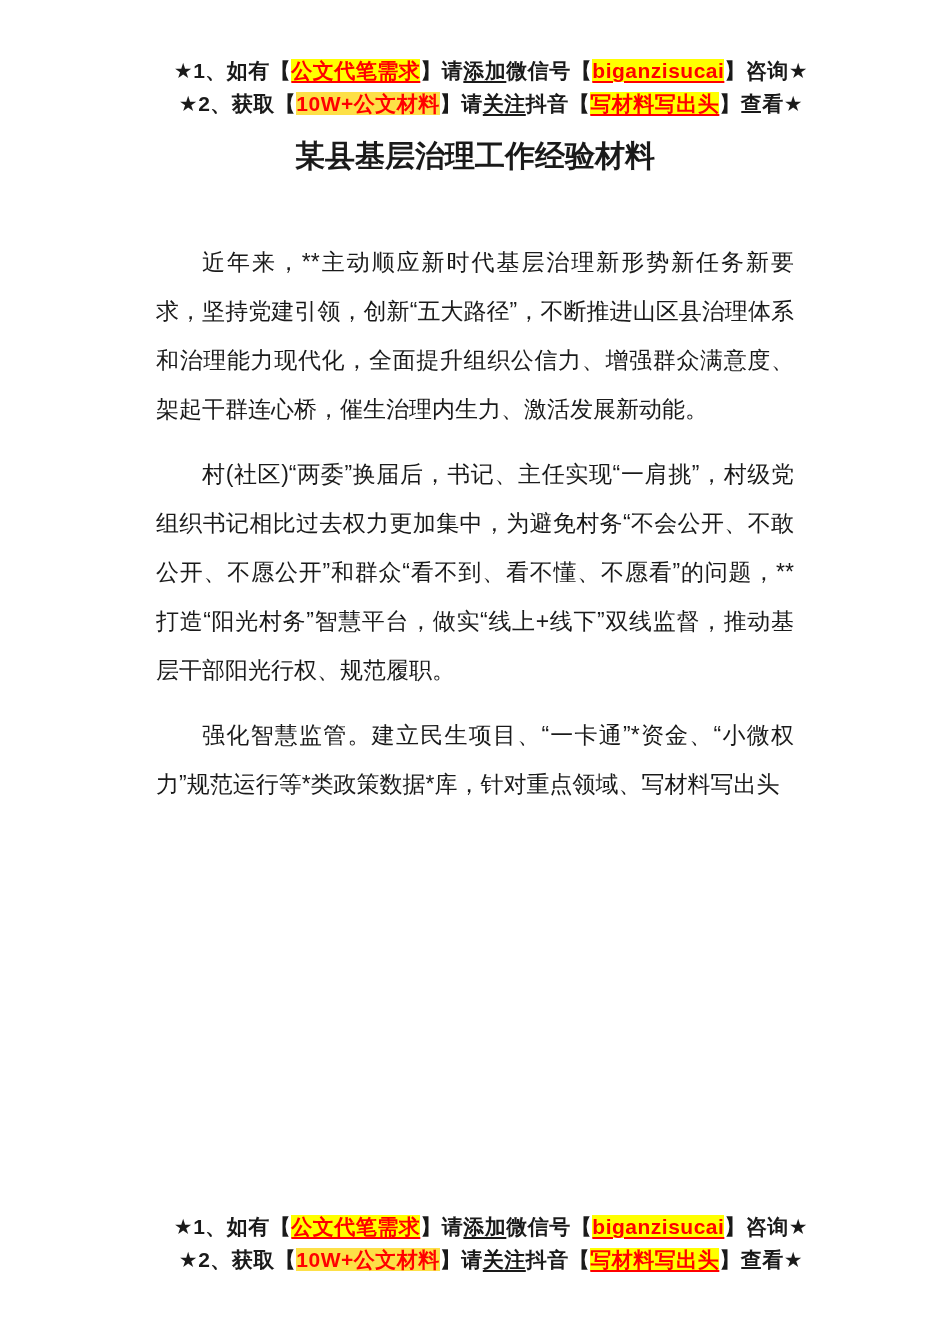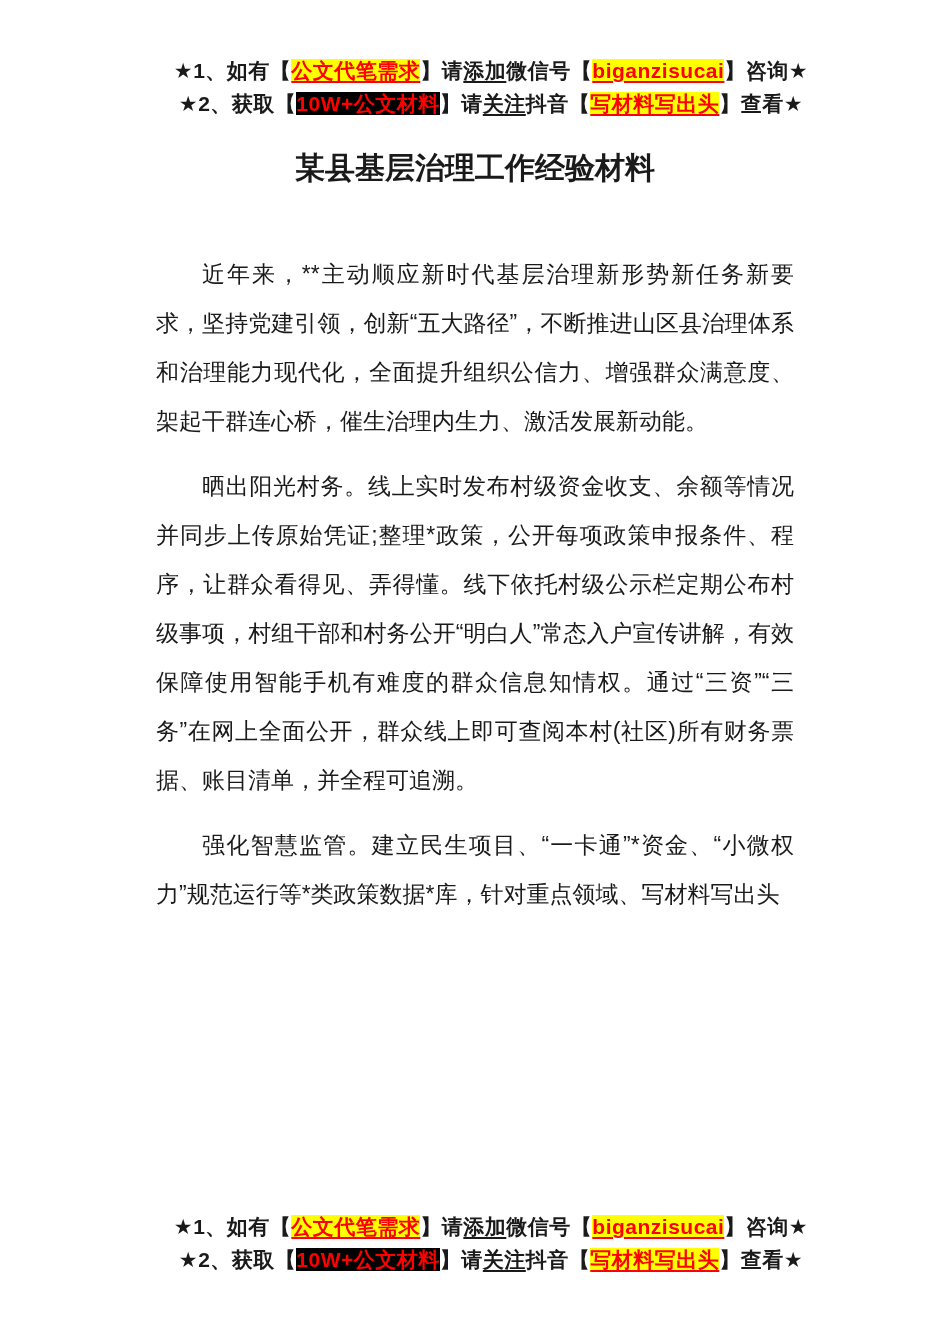--- a/index.html
+++ b/index.html
@@ -33,32 +33,32 @@
   .seg{white-space:pre;}
   .plain{color:#1a1a1a;}
   .underline{
     color:#1a1a1a;
     text-decoration:underline;
     text-decoration-thickness:2px;
     text-underline-offset:3px;
   }
   .hl{
     color:#ff0000;
-    background:#000000;
+    background:#fde047;
   }
   .hl-underline{
     color:#ff0000;
     background:#ffff00;
     text-decoration:underline;
     text-decoration-thickness:2px;
     text-underline-offset:3px;
   }
   
   .doc-title{
-    margin:28px 0 0 0;
+    margin:16px 0 0 0;
     text-align:center;
     font-size:30px;
     font-weight:bold;
     line-height:40px;
     color:#1a1a1a;
   }
   
   .doc-body{
     margin:62px 140px 0 140px;
     width:670px;
@@ -83,21 +83,21 @@
 
   <div class="promo promo-header">
     <div class="promo-line"><span class="seg plain">★1、如有【</span><span class="seg hl-underline">公文代笔需求</span><span class="seg plain">】请</span><span class="seg underline">添加</span><span class="seg plain">微信号【</span><span class="seg hl-underline">biganzisucai</span><span class="seg plain">】咨询★</span></div>
     <div class="promo-line"><span class="seg plain">★2、获取【</span><span class="seg hl">10W+公文材料</span><span class="seg plain">】请</span><span class="seg underline">关注</span><span class="seg plain">抖音【</span><span class="seg hl-underline">写材料写出头</span><span class="seg plain">】查看★</span></div>
   </div>
 
   <h1 class="doc-title">某县基层治理工作经验材料</h1>
 
   <div class="doc-body">
       <p class="para body">近年来，**主动顺应新时代基层治理新形势新任务新要求，坚持党建引领，创新“五大路径”，不断推进山区县治理体系和治理能力现代化，全面提升组织公信力、增强群众满意度、架起干群连心桥，催生治理内生力、激活发展新动能。</p>
-      <p class="para body">晒出阳光村务。线上实时发布村级资金收支、余额等情况并同步上传原始凭证;整理*政策，公开每项政策申报条件、程序，让群众看得见、弄得懂。线下依托村级公示栏定期公布村级事项，村组干部和村务公开“明白人”常态入户宣传讲解，有效保障使用智能手机有难度的群众信息知情权。通过“三资”“三务”在网上全面公开，群众线上即可查阅本村(社区)所有财务票据、账目清单，并全程可追溯。</p>
+      <p class="para body">村(社区)“两委”换届后，书记、主任实现“一肩挑”，村级党组织书记相比过去权力更加集中，为避免村务“不会公开、不敢公开、不愿公开”和群众“看不到、看不懂、不愿看”的问题，**打造“阳光村务”智慧平台，做实“线上+线下”双线监督，推动基层干部阳光行权、规范履职。</p>
       <p class="para body">强化智慧监管。建立民生项目、“一卡通”*资金、“小微权力”规范运行等*类政策数据*库，针对重点领域、写材料写出头</p>
     </div>
 
   <div class="promo promo-footer">
     <div class="promo-line"><span class="seg plain">★1、如有【</span><span class="seg hl-underline">公文代笔需求</span><span class="seg plain">】请</span><span class="seg underline">添加</span><span class="seg plain">微信号【</span><span class="seg hl-underline">biganzisucai</span><span class="seg plain">】咨询★</span></div>
     <div class="promo-line"><span class="seg plain">★2、获取【</span><span class="seg hl">10W+公文材料</span><span class="seg plain">】请</span><span class="seg underline">关注</span><span class="seg plain">抖音【</span><span class="seg hl-underline">写材料写出头</span><span class="seg plain">】查看★</span></div>
   </div>
 
 </div>
 

